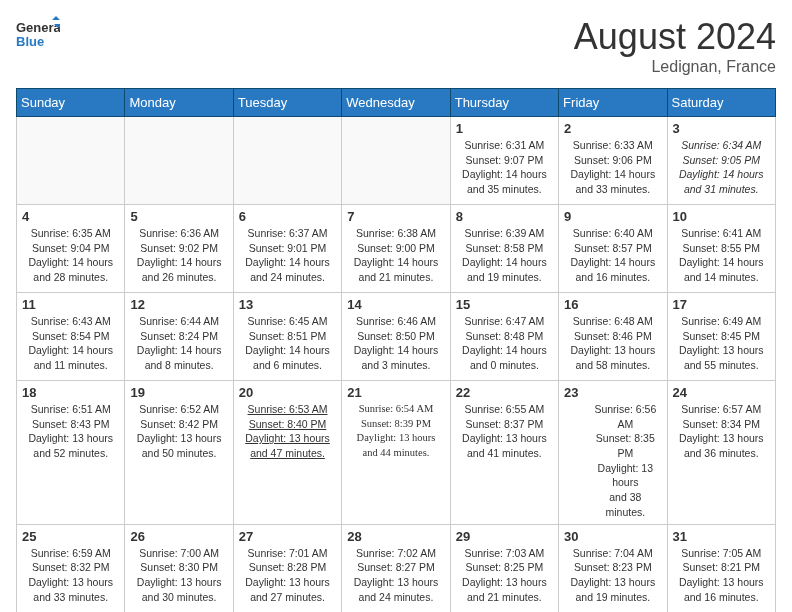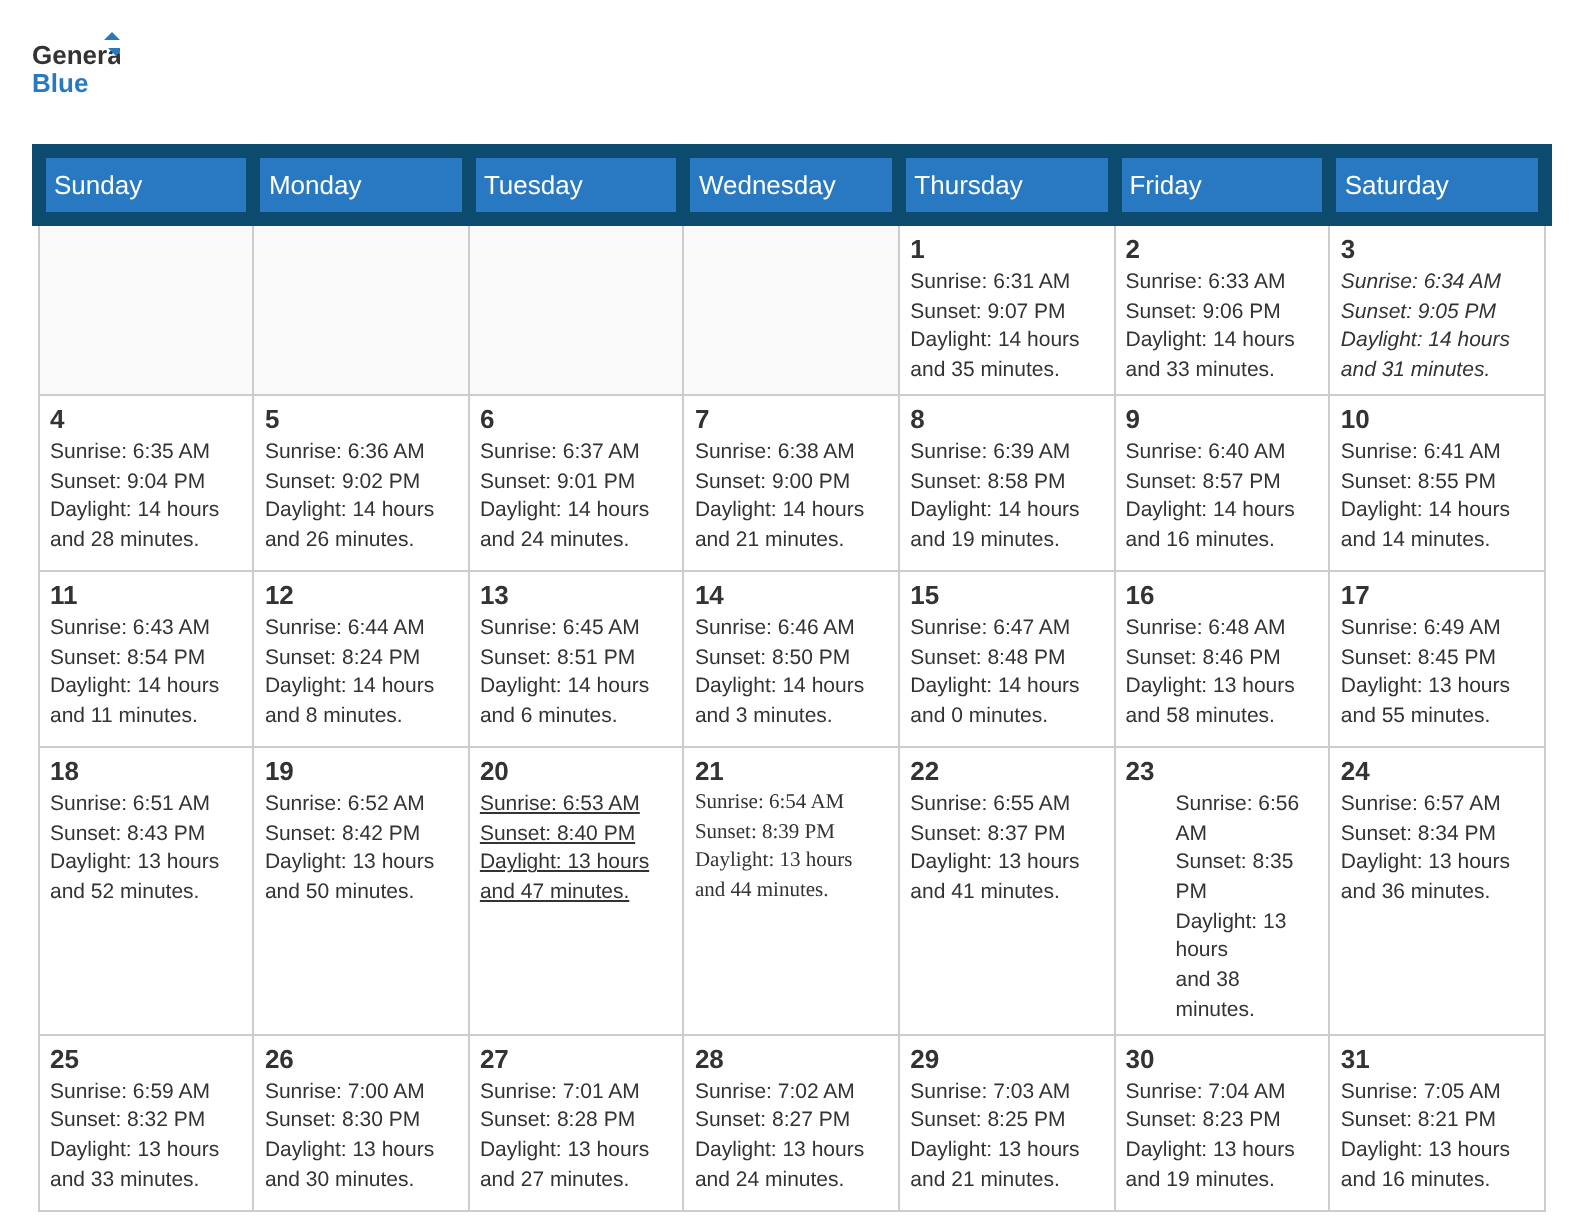--- a/index.html
+++ b/index.html
@@ -38,21 +38,21 @@
       border-collapse: collapse;
       font-size: 11px;
     }
     .calendar th {
       background: #2979c2;
       color: #fff;
       padding: 6px 4px;
       text-align: left;
       font-size: 13px;
       font-weight: normal;
-      border: 7px solid #0c4a6e;
+      border: 1px solid #0c4a6e;
     }
     .calendar td {
       border: 1px solid #ccc;
       vertical-align: top;
       padding: 4px 5px;
       width: 108px;
       min-height: 80px;
       height: 88px;
     }
     .calendar td.empty {
@@ -62,20 +62,21 @@
       font-size: 13px;
       font-weight: bold;
       color: #333;
       display: block;
       margin-bottom: 2px;
     }
     .day-info {
       color: #333;
       font-size: 10.5px;
       line-height: 1.4;
+      text-align: center;
     }
     .legend {
       margin-top: 10px;
       display: flex;
       align-items: center;
       gap: 6px;
       font-size: 12px;
       color: #c2410c;
     }
     .legend-box {
@@ -92,20 +93,22 @@
 <div class="header">
   <div class="logo">
     <svg width="44" height="44" viewBox="0 0 44 44" xmlns="http://www.w3.org/2000/svg">
       <text x="0" y="16" font-size="13" font-weight="bold" fill="#333" font-family="Arial">General</text>
       <text x="0" y="30" font-size="13" font-weight="bold" fill="#2979c2" font-family="Arial">Blue</text>
       <polygon points="36,4 44,4 40,0" fill="#2979c2"></polygon>
       <polygon points="38,8 46,8 42,12" fill="#2979c2"></polygon>
     </svg>
   </div>
   <div class="title-block">
+    <div class="month-year">August 2024</div>
+    <div class="location">Ledignan, France</div>
   </div>
 </div>
 
 <table class="calendar">
   <thead>
     <tr>
     <th>Sunday</th>
         <th>Monday</th>
         <th>Tuesday</th>
         <th>Wednesday</th>

